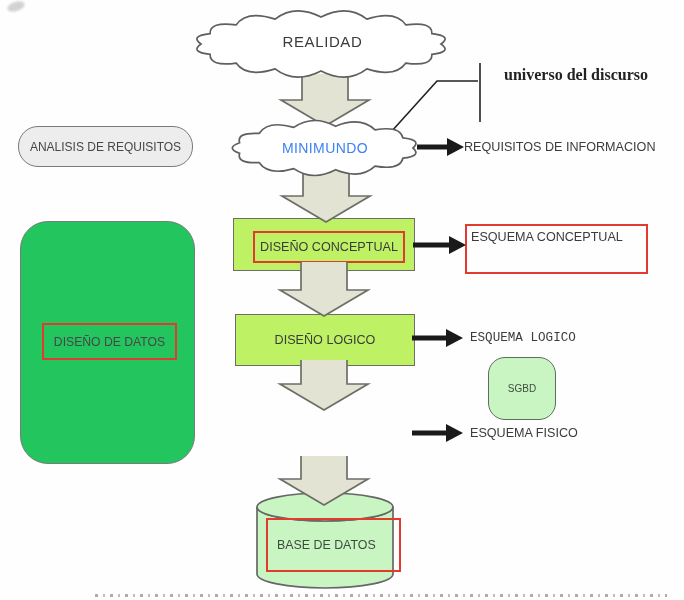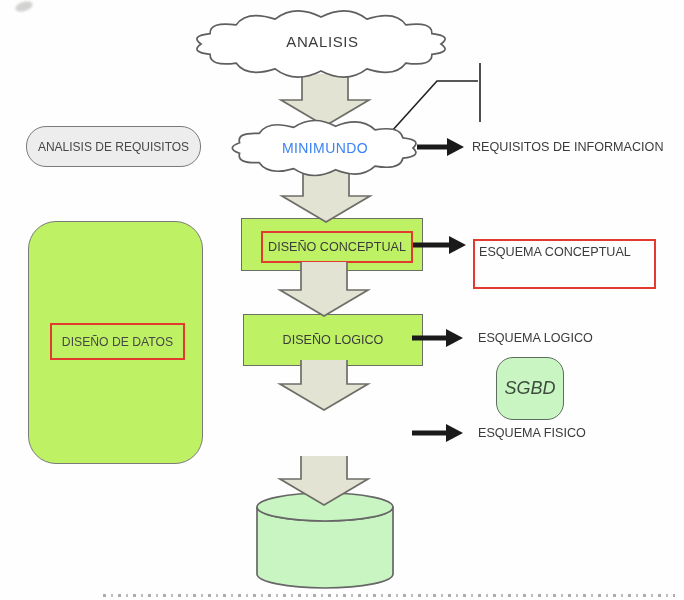--- a/index.html
+++ b/index.html
@@ -3,64 +3,64 @@
 <meta charset="utf-8">
 <style>
   html,body{margin:0;padding:0;background:#ffffff;}
   #stage{
     position:relative;width:684px;height:600px;background:#fefefe;
     font-family:"Liberation Sans","DejaVu Sans",sans-serif;
     overflow:hidden;
   }
   svg.layer{position:absolute;left:0;top:0;width:684px;height:600px;pointer-events:none;}
   #layer-base{z-index:0;}
-  #layer-boxes{position:absolute;left:8px;top:0;width:581px;height:600px;z-index:1;}
+  #layer-boxes{position:absolute;left:0;top:0;width:581px;height:600px;z-index:1;}
   #layer-arrows{z-index:2;}
   #layer-clouds{z-index:3;}
   #layer-toptext{position:absolute;left:0;top:0;width:684px;height:600px;z-index:4;pointer-events:none;}
   .abs{position:absolute;}
   .lbl{color:#3b3b3b;font-size:12.6px;white-space:nowrap;}
   .pill{
     left:18px;top:126px;width:173px;height:39px;border:1.6px solid #7a7a7a;border-radius:20px;
     background:#ededed;display:flex;align-items:center;justify-content:center;
   }
   .pill .lbl{font-size:12px;color:#474747;}
   .panel{
     left:20px;top:221px;width:173px;height:241px;border:1.6px solid #7a7a7a;border-radius:28px;
-    background:#bef264;
+    background:#22c55e;
   }
   .redbox{border:2px solid #e23a2e;}
   .panel .redbox{
     position:absolute;left:21px;top:101px;width:131px;height:33px;background:transparent;
     display:flex;align-items:center;justify-content:center;
   }
   .panel .lbl{font-size:12.2px;color:#474747;}
   .stagebox{
     border:1.6px solid #6e6e68;background:#bef264;
     display:flex;align-items:center;justify-content:center;
   }
   #box-conceptual{left:233px;top:218px;width:180px;height:51px;}
   #box-conceptual .redbox{
     position:absolute;left:19px;top:12px;width:148px;height:28px;
     display:flex;align-items:center;justify-content:center;
   }
   #box-logico{left:235px;top:314px;width:178px;height:50px;}
   #box-fisico{left:236px;top:411px;width:177px;height:48px;}
   #redbox-esq-conceptual{
-    left:465px;top:224px;width:179px;height:46px;background:transparent;margin-top:15px;
+    left:465px;top:224px;width:179px;height:46px;background:transparent;
   }
   #redbox-esq-conceptual .lbl{position:absolute;left:4px;top:4px;}
   #lbl-requisitos{left:464px;top:140px;}
-  #lbl-esq-logico{left:470px;top:331px;}
+  #lbl-esq-logico{left:470px;top:331px;font-family:Liberation Mono, monospace;}
   #lbl-esq-fisico{left:470px;top:426px;}
   #sgbd{
     left:488px;top:357px;width:66px;height:61px;border:1.8px solid #5e6e5e;border-radius:17px;
     background:#c8f5c1;display:flex;align-items:center;justify-content:center;
   }
-  #sgbd .lbl{font-size:18px;color:#3d4a3d;font-style:italic;}
+  #sgbd .lbl{font-size:10px;color:#3d4a3d;}
   #redbox-base{
     left:266px;top:518px;width:131px;height:50px;background:transparent;
     display:flex;align-items:center;
   }
   #redbox-base .lbl{margin-left:9px;font-size:12.4px;color:#3d4a3d;}
   #cloud-lbl-realidad{left:240px;top:33px;width:165px;text-align:center;
     font-size:15px;letter-spacing:0.6px;color:#3b3b3b;font-weight:500;}
   #cloud-lbl-minimundo{left:250px;top:140px;width:150px;text-align:center;
     font-size:14px;letter-spacing:0.4px;color:#3b82f6;font-weight:500;}
   #annotation{
@@ -118,20 +118,23 @@
 
 
     <span id="lbl-requisitos" class="abs lbl">REQUISITOS DE INFORMACION</span>
     <span id="lbl-esq-logico" class="abs lbl">ESQUEMA LOGICO</span>
     <span id="lbl-esq-fisico" class="abs lbl">ESQUEMA FISICO</span>
 
     <div id="sgbd" class="abs">
       <span class="lbl">SGBD</span>
     </div>
 
+    <div id="redbox-base" class="abs redbox">
+      <span class="lbl">BASE DE DATOS</span>
+    </div>
 
     <div id="bottom-sliver" class="abs"></div>
   </div>
 
   <svg id="layer-arrows" class="layer" viewBox="0 0 684 600">
     <g>
       <path fill="#e3e3d3" d="M302,74 L302,100 L281,100 L325,126 L369,100 L348,100 L348,74 Z"></path>
       <path fill="none" stroke="#6e6e68" stroke-width="1.7" d="M302,74 L302,100 L281,100 L325,126 L369,100 L348,100 L348,74"></path>
     </g>
     <g>
@@ -173,19 +176,20 @@
       <line x1="480" y1="63" x2="480" y2="122"></line>
     </g>
   </svg>
 
   <svg id="layer-clouds" class="layer" viewBox="0 0 684 600">
     <path id="cloud-realidad" fill="#ffffff" stroke="#5f5f5f" stroke-width="1.7" d="M441.0,44.0 Q452.4,52.0 431.9,54.3 Q432.4,66.8 405.9,63.1 Q395.4,78.1 366.9,68.9 Q347.1,84.2 321.0,71.0 Q294.9,84.2 275.1,68.9 Q246.6,78.1 236.1,63.1 Q209.6,66.8 210.1,54.3 Q189.6,52.0 201.0,44.0 Q189.6,36.0 210.1,33.7 Q209.6,21.2 236.1,24.9 Q246.6,9.9 275.1,19.1 Q294.9,3.8 321.0,17.0 Q347.1,3.8 366.9,19.1 Q395.4,9.9 405.9,24.9 Q432.4,21.2 431.9,33.7 Q452.4,36.0 441.0,44.0 Z"></path>
     <path id="cloud-minimundo" fill="#ffffff" stroke="#5f5f5f" stroke-width="1.7" d="M413.0,148.0 Q422.1,156.1 402.9,158.2 Q399.9,170.5 375.0,166.1 Q360.5,179.8 335.6,169.8 Q312.9,181.8 293.8,168.6 Q268.2,176.0 259.1,162.6 Q236.5,163.8 239.6,153.3 Q225.0,148.0 239.6,142.7 Q236.5,132.2 259.1,133.4 Q268.2,120.0 293.8,127.4 Q312.9,114.2 335.6,126.2 Q360.5,116.2 375.0,129.9 Q399.9,125.5 402.9,137.8 Q422.1,139.9 413.0,148.0 Z"></path>
   </svg>
 
   <div id="layer-toptext">
-    <div id="cloud-lbl-realidad" class="abs">ANALISIS</div>
+    <div id="cloud-lbl-realidad" class="abs">REALIDAD</div>
     <div id="cloud-lbl-minimundo" class="abs">MINIMUNDO</div>
     <div id="annotation" class="abs">
+      <div class="a2">universo del discurso</div>
     </div>
   </div>
 
 </div>
 
 </body></html>

